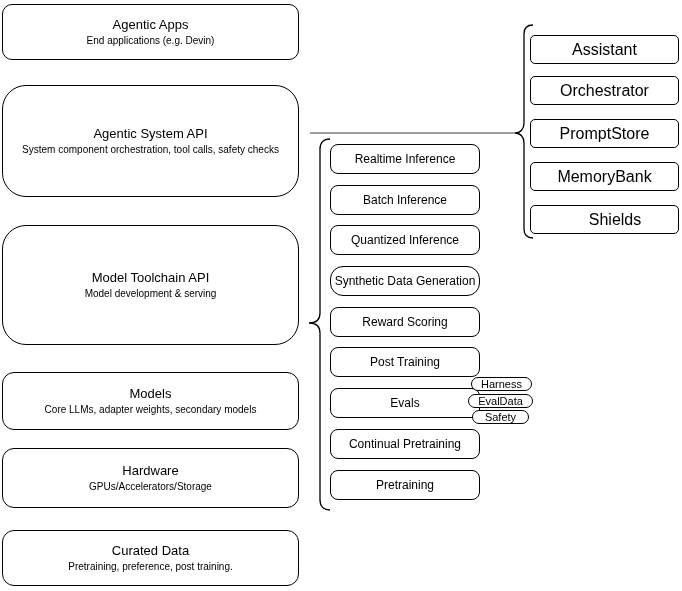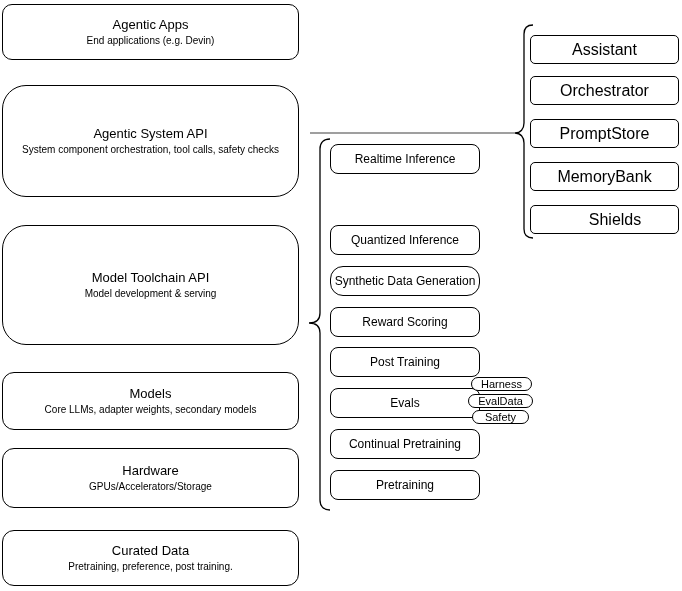--- a/index.html
+++ b/index.html
@@ -92,20 +92,21 @@
   <div class="node stack" id="n-hardware">
     <div class="title">Hardware</div>
     <div class="subtitle">GPUs/Accelerators/Storage</div>
   </div>
   <div class="node stack" id="n-data">
     <div class="title">Curated Data</div>
     <div class="subtitle">Pretraining, preference, post training.</div>
   </div>
 
   <div class="node mid" id="m-0">Realtime Inference</div>
+  <div class="node mid" id="m-1">Batch Inference</div>
   <div class="node mid" id="m-2">Quantized Inference</div>
   <div class="node mid" id="m-3">Synthetic Data Generation</div>
   <div class="node mid" id="m-4">Reward Scoring</div>
   <div class="node mid" id="m-5">Post Training</div>
   <div class="node mid" id="m-6">Evals</div>
   <div class="node mid" id="m-7">Continual Pretraining</div>
   <div class="node mid" id="m-8">Pretraining</div>
 
   <div class="node pill" id="p-0">Harness</div>
   <div class="node pill" id="p-1">EvalData</div>

